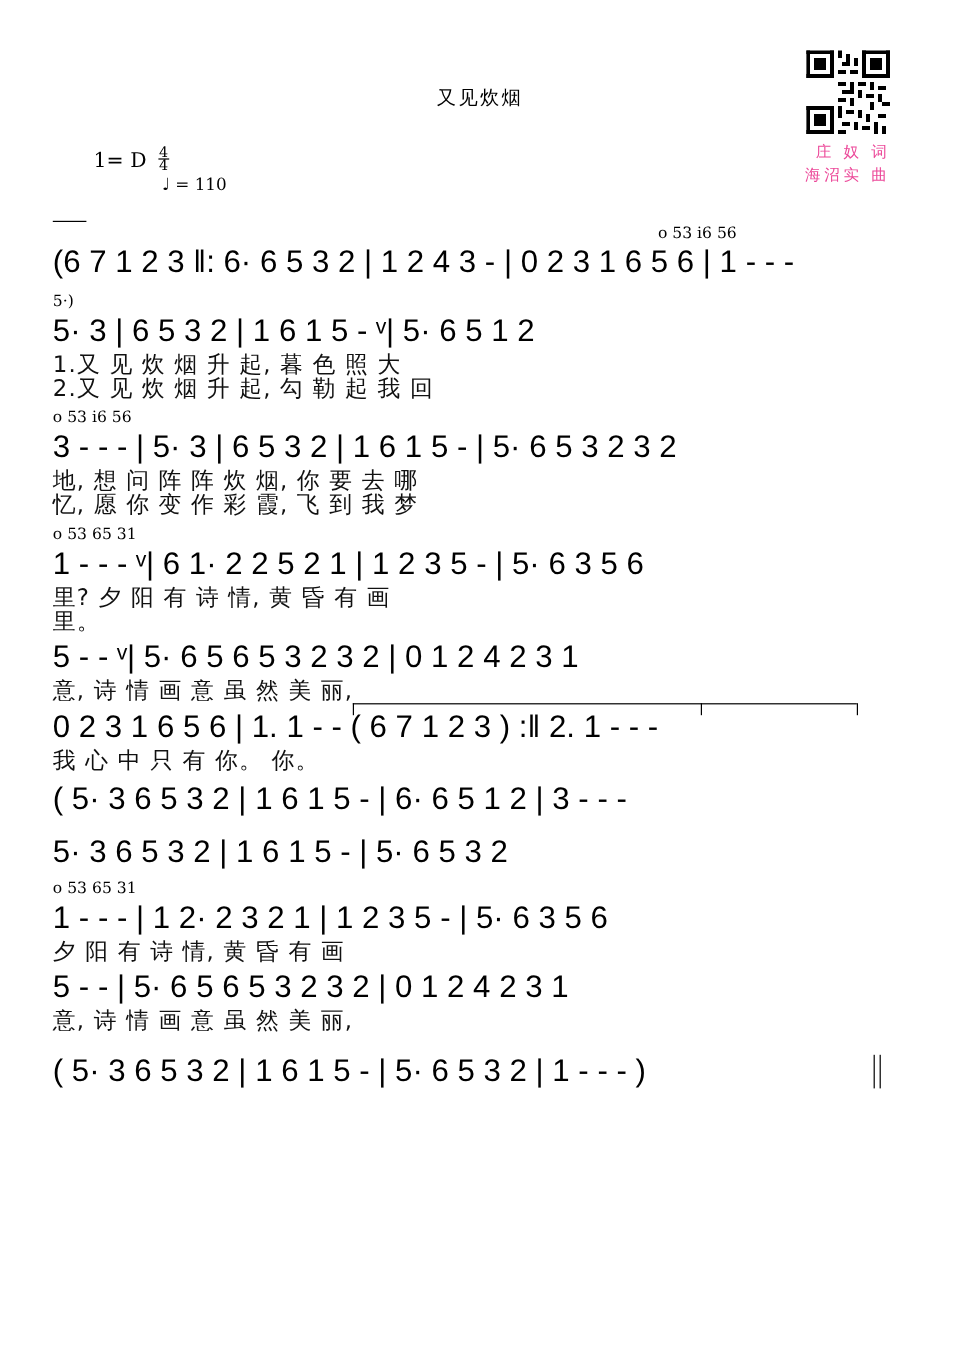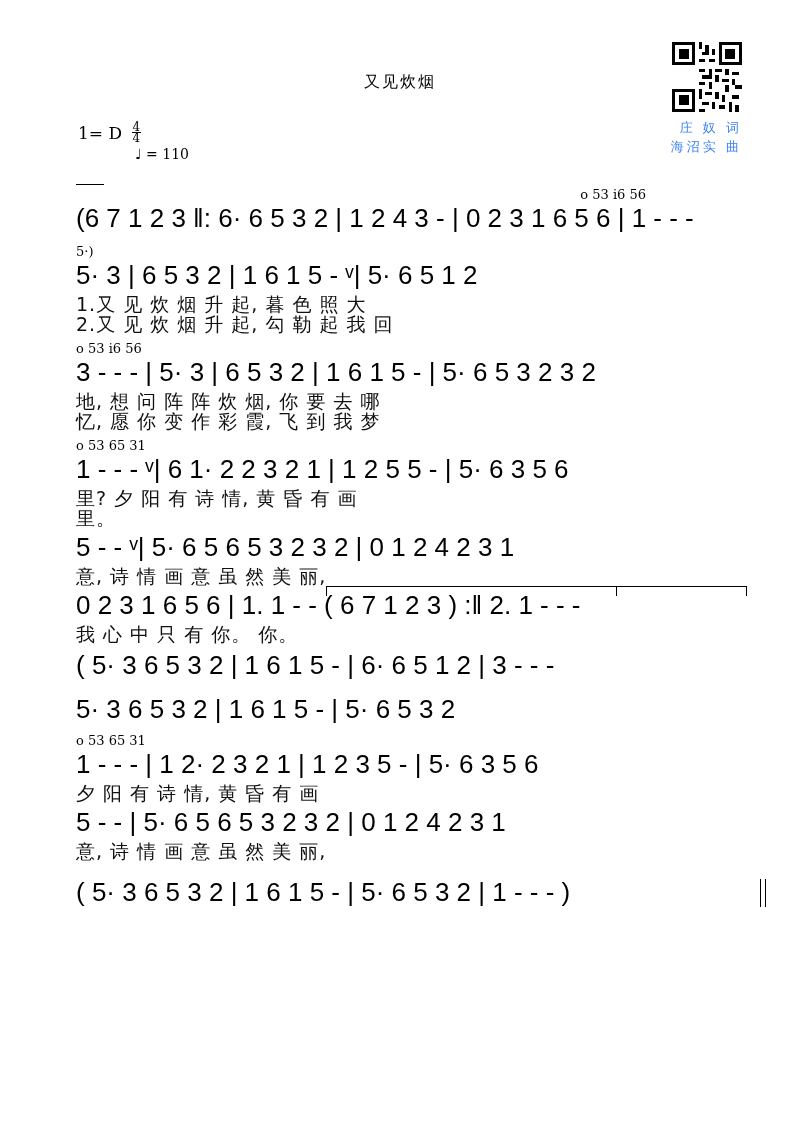--- a/index.html
+++ b/index.html
@@ -40,21 +40,21 @@
   }
   .credits {
     position: absolute;
     right: 58px;
     top: 118px;
     width: 110px;
     text-align: right;
     font-size: 13px;
     font-family: "DejaVu Sans", sans-serif;
     line-height: 19px;
-    color: #3b82f6;
+    color: #ec4899;
   }
   .credits div { letter-spacing: 3px; }
   .keysig {
     position: absolute;
     left: 78px;
     top: 122px;
     font-size: 17px;
     font-family: "DejaVu Serif", serif;
     font-weight: normal;
   }
@@ -73,21 +73,21 @@
     left: 90px;
     top: 146px;
     font-size: 14px;
     font-family: "DejaVu Serif", serif;
     margin-left: 45px;
   }
 
   
   .staff {
     position: absolute;
-    left: 76px;
+    left: 44px;
     top: 186px;
     width: 690px;
   }
   .notes {
     font-size: 26px;
     letter-spacing: 0px;
     line-height: 30px;
     height: 34px;
     position: relative;
   }
@@ -215,21 +215,21 @@
 
     <div class="block" style="margin-top:6px;">
       <div class="pickup">o  53 i6 56</div>
       <div class="notes">3 - - - | 5·    3 | 6 5  3 2 | 1  6 1  5  -  | 5·   6  5   3 2 3 2</div>
       <div class="lyrics">地,      想  问  阵  阵  炊      烟,    你  要 去  哪</div>
       <div class="lyrics">忆,      愿  你  变  作  彩      霞,    飞  到 我  梦</div>
     </div>
 
     <div class="block" style="margin-top:6px;">
       <div class="pickup">o  53 65 31</div>
-      <div class="notes">1 - - -  ᵛ| 6 1·   2  2 3 2 1  | 1  2 5  5  -  | 5·   6  3   5 6</div>
+      <div class="notes">1 - - -  ᵛ| 6 1·   2  2 5 2 1  | 1  2 3  5  -  | 5·   6  3   5 6</div>
       <div class="lyrics">里?      夕    阳      有  诗  情,    黄  昏 有  画</div>
       <div class="lyrics">里。</div>
     </div>
 
     <div class="block" style="margin-top:4px;">
       <div class="notes">5  -  -  ᵛ| 5·   6   5 6 5   3 2 3 2 | 0 1  2  4   2 3    1</div>
       <div class="lyrics">意,      诗  情 画  意      虽  然    美  丽,</div>
     </div>
 
     <div class="block" style="margin-top:4px;">

